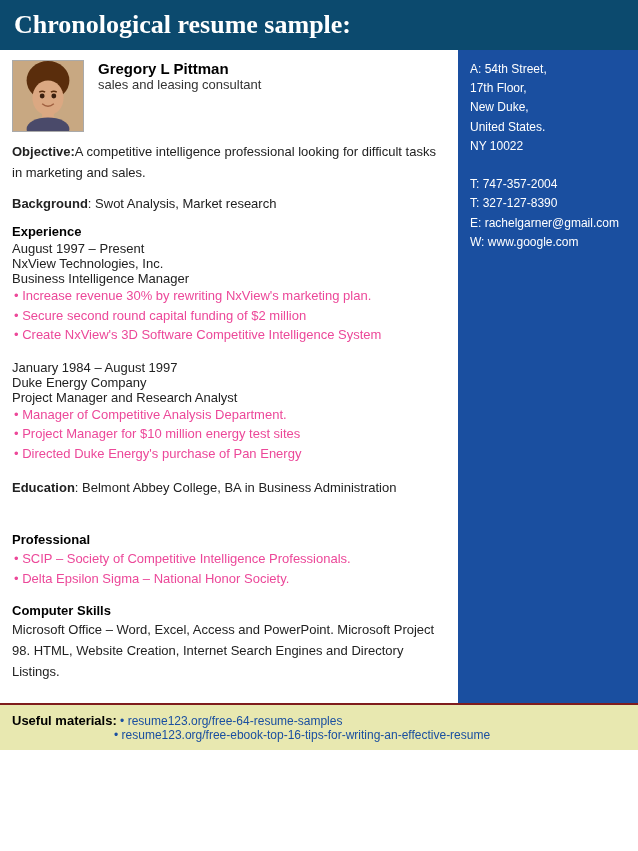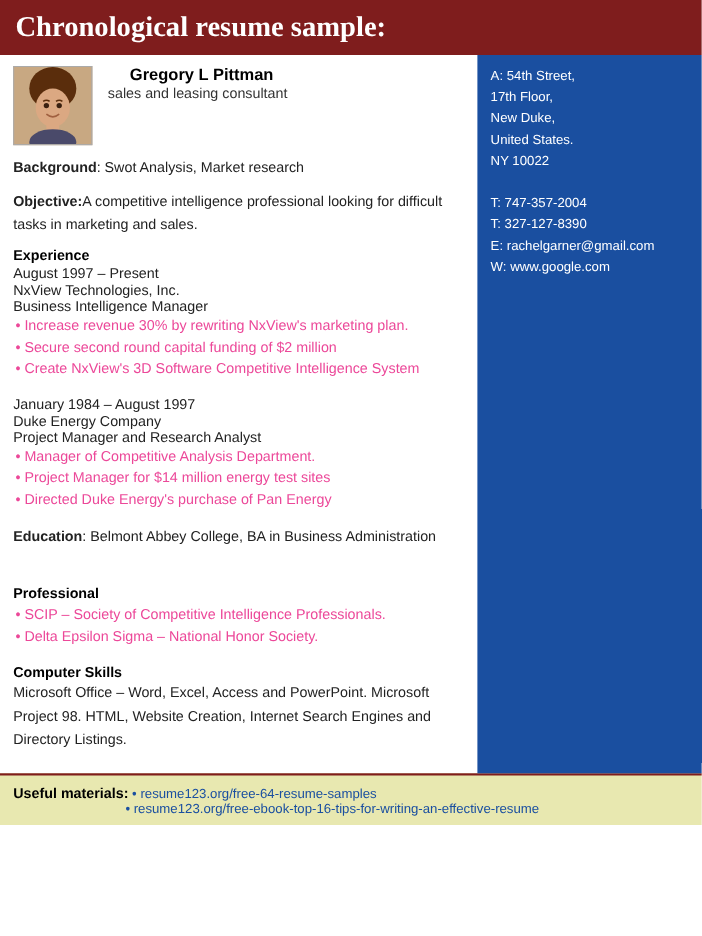--- a/index.html
+++ b/index.html
@@ -5,40 +5,40 @@
     * { margin: 0; padding: 0; box-sizing: border-box; }
     body {
       font-family: Arial, sans-serif;
       font-size: 13px;
       background: #fff;
       width: 638px;
       min-height: 851px;
     }
 
     .page-title {
-      background: #7f1d1d;
+      background: #0c4a6e;
       color: white;
       font-size: 26px;
       font-weight: bold;
       padding: 10px 14px;
       font-family: Georgia, serif;
     }
 
     .main-content {
       display: flex;
       flex-direction: row;
     }
 
     .left-col {
       flex: 1;
       padding: 10px 12px;
     }
 
     .right-col {
-      width: 204px;
+      width: 180px;
       background: #1a4fa0;
       padding: 10px 12px;
       color: white;
       font-size: 12px;
       line-height: 1.6;
     }
 
     .header-section {
       display: flex;
       flex-direction: row;
@@ -60,21 +60,20 @@
     .name-title {
       display: flex;
       flex-direction: column;
       justify-content: center;
     }
 
     .person-name {
       font-size: 15px;
       font-weight: bold;
       color: #000;
-      margin-left: 20px;
     }
 
     .person-role {
       font-size: 13px;
       color: #333;
     }
 
     .section-text {
       font-size: 13px;
       line-height: 1.6;
@@ -172,26 +171,26 @@
         </svg>
       </div>
       <div class="name-title">
         <span class="person-name">Gregory L Pittman</span>
         <span class="person-role">sales and leasing consultant</span>
       </div>
     </div>
 
     
     <div class="section-text">
+      <span class="section-label">Objective:</span><span>A competitive intelligence professional looking for difficult tasks in marketing and sales.</span>
+    </div>
+
+    
+    <div class="section-text">
       <span class="section-label">Background</span><span>: Swot Analysis, Market research</span>
-    </div>
-
-    
-    <div class="section-text">
-      <span class="section-label">Objective:</span><span>A competitive intelligence professional looking for difficult tasks in marketing and sales.</span>
     </div>
 
     
     <div class="section-heading">Experience</div>
 
     
     <div>
       <div class="experience-date">August 1997 – Present</div>
       <div class="experience-company">NxView Technologies, Inc.</div>
       <div class="experience-role">Business Intelligence Manager</div>
@@ -201,21 +200,21 @@
     </div>
 
     <br>
 
     
     <div>
       <div class="experience-date">January 1984 – August 1997</div>
       <div class="experience-company">Duke Energy Company</div>
       <div class="experience-role">Project Manager and Research Analyst</div>
       <div class="bullet-item">• Manager of Competitive Analysis Department.</div>
-      <div class="bullet-item">• Project Manager for $14 million energy test sites</div>
+      <div class="bullet-item">• Project Manager for $10 million energy test sites</div>
       <div class="bullet-item">• Directed Duke Energy's purchase of Pan Energy</div>
     </div>
 
     <br>
 
     
     <div class="section-text">
       <span class="section-label">Education</span><span>: Belmont Abbey College, BA in Business Administration</span>
     </div>
 

